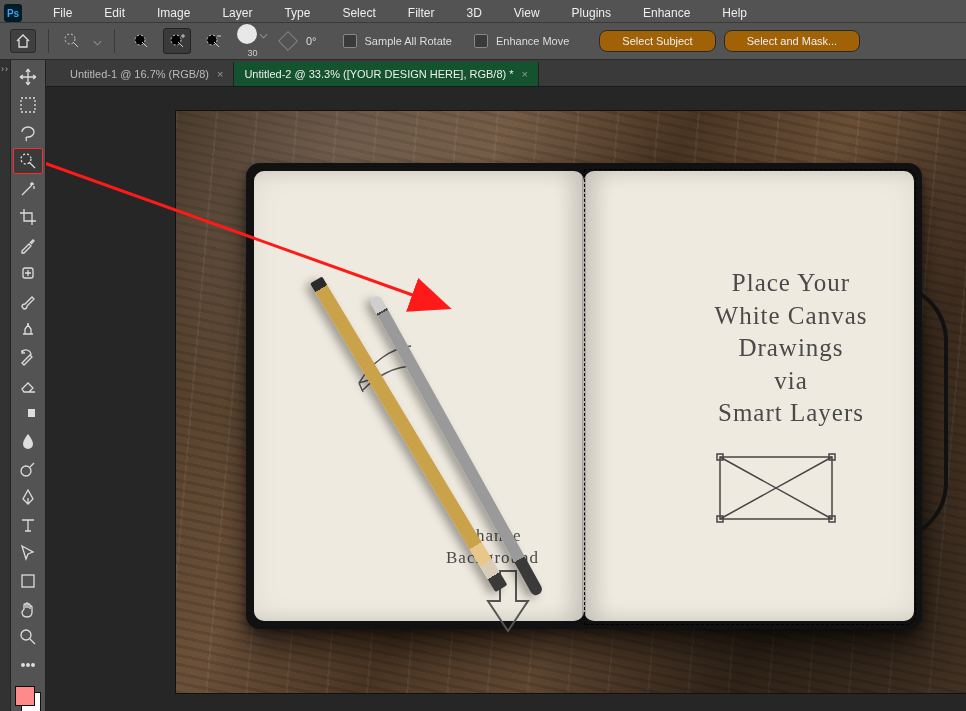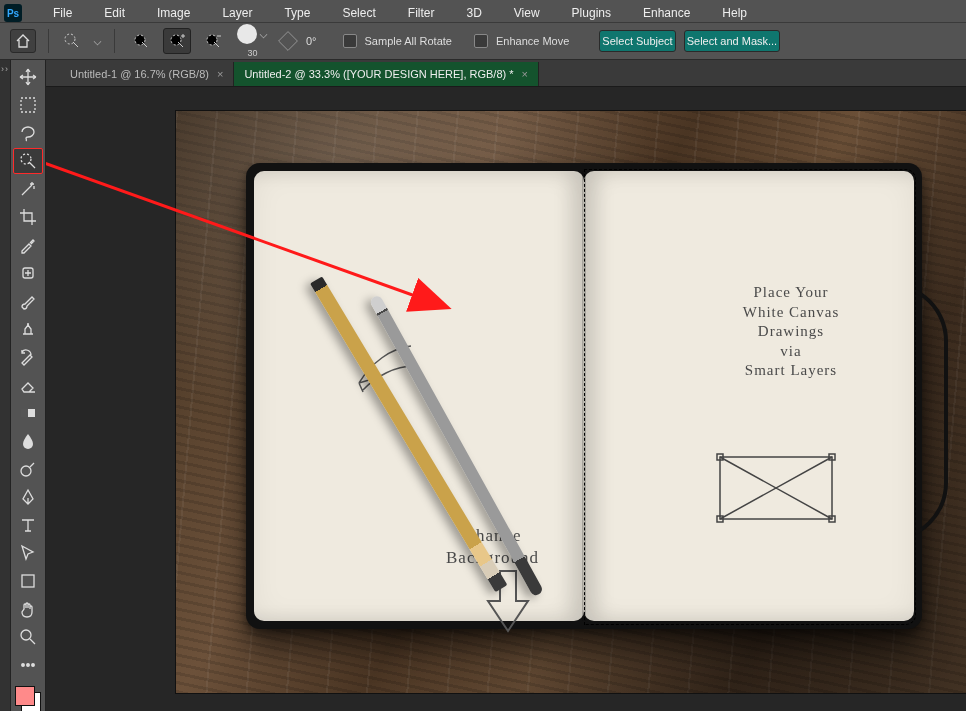--- a/index.html
+++ b/index.html
@@ -13,21 +13,21 @@
 .sep{width:1px;height:24px;background:#3a3a3a;margin:0 4px}
 .ibtn{width:26px;height:24px;border:1px solid transparent;border-radius:3px;display:flex;align-items:center;justify-content:center}
 .ibtn.active{background:#3a3a3a;border-color:#222}
 .brushctrl{display:flex;flex-direction:column;align-items:center;gap:5px;margin:0 2px}
 .brushctrl .circle{width:20px;height:20px;border-radius:50%;background:#e8e8e8}
 .brushctrl .sz{font-size:9px;color:#ccc;line-height:9px}
 .angle{width:18px;height:18px;border:1px solid #aaa;transform:rotate(45deg) scale(.7)}
 .angtxt{font-size:11px;color:#ddd}
 .chk{width:12px;height:12px;border:1px solid #888;border-radius:2px;background:#3a3a3a}
 .lbl{font-size:11px;color:#ddd}
-.btn{padding:4px 2px;background:#0f766e;border:1px solid #2a2a2a;border-radius:3px;color:#eee;font-size:11px}
+.btn{padding:4px 22px;background:#a16207;border:1px solid #2a2a2a;border-radius:8px;color:#eee;font-size:11px}
 .spacer{flex:1}
 .body{display:flex;height:653px}
 .gutter{width:10px;background:#323232;border-right:1px solid #222;display:flex;flex-direction:column;align-items:center;padding-top:4px}
 .gutter .dbl{font-size:9px;color:#aaa;letter-spacing:1px}
 .tools{width:34px;background:#535353;border-right:1px solid #222;display:flex;flex-direction:column;align-items:center;padding-top:4px;gap:2px}
 .tool{width:28px;height:24px;display:flex;align-items:center;justify-content:center;border:1.5px solid transparent;border-radius:2px;cursor:pointer;position:relative}
 .tool.selected{border-color:#ff2a2a;background:#3a3a3a}
 .tool svg{width:18px;height:18px;stroke:#ddd;fill:none;stroke-width:1.3}
 .tool.fillsvg svg{fill:#ddd;stroke:none}
 .swatches{margin-top:6px;width:26px;height:26px;position:relative}
@@ -312,21 +312,21 @@
               </svg>
           </div>
           <div class="hand small" style="left:200px;top:362px">Change
 Background</div>
           <div class="bigarrow" style="left:238px;top:404px">
             <svg viewBox="0 0 48 70">
                 <path d="M16 4h16v30h12L24 64 4 34h12z"></path>
               </svg>
           </div>
 
-          <div class="hand" style="left:410px;top:120px;font-size:15px;width:270px">Place Your
+          <div class="hand" style="left:410px;top:104px;font-size:25px;width:270px">Place Your
 White Canvas
 Drawings
 via
 Smart Layers</div>
           <div class="skrect" style="left:470px;top:290px">
             <svg viewBox="0 0 120 70">
                 <rect x="4" y="4" width="112" height="62"></rect>
                 <path d="M4 4L116 66M116 4L4 66"></path>
                 <rect x="1" y="1" width="6" height="6"></rect>
                 <rect x="113" y="1" width="6" height="6"></rect>

